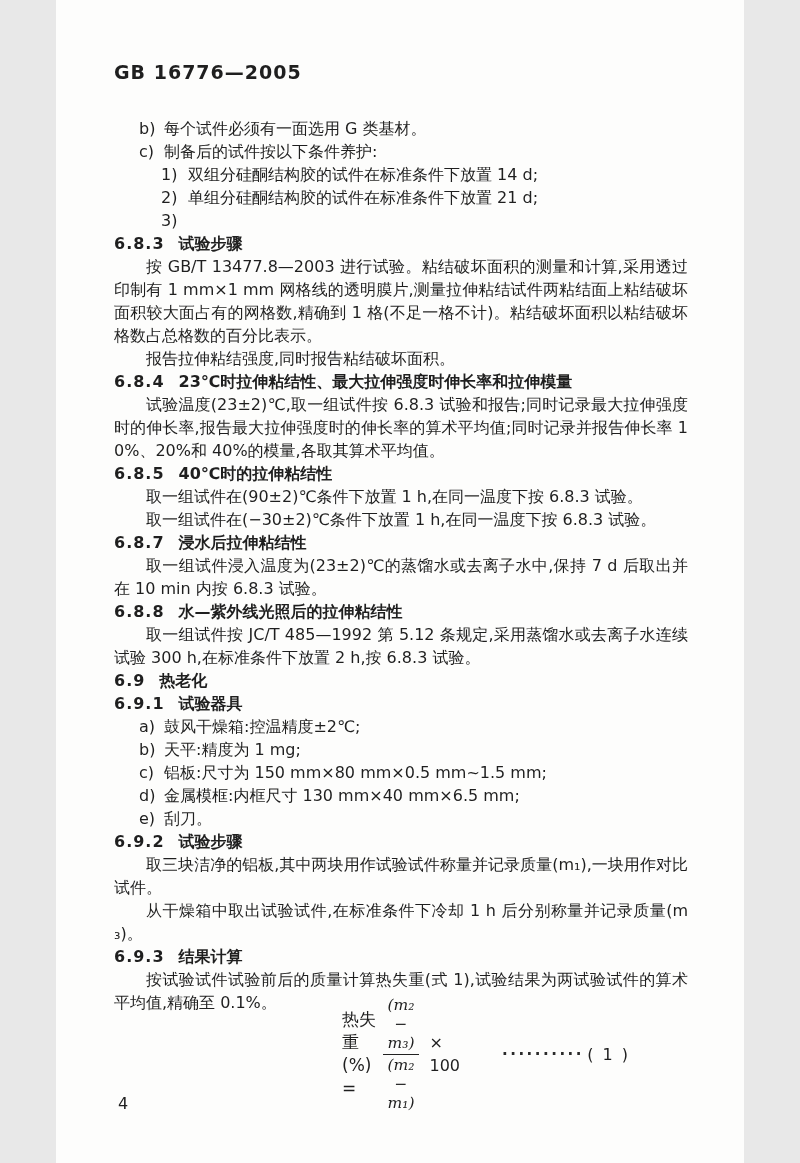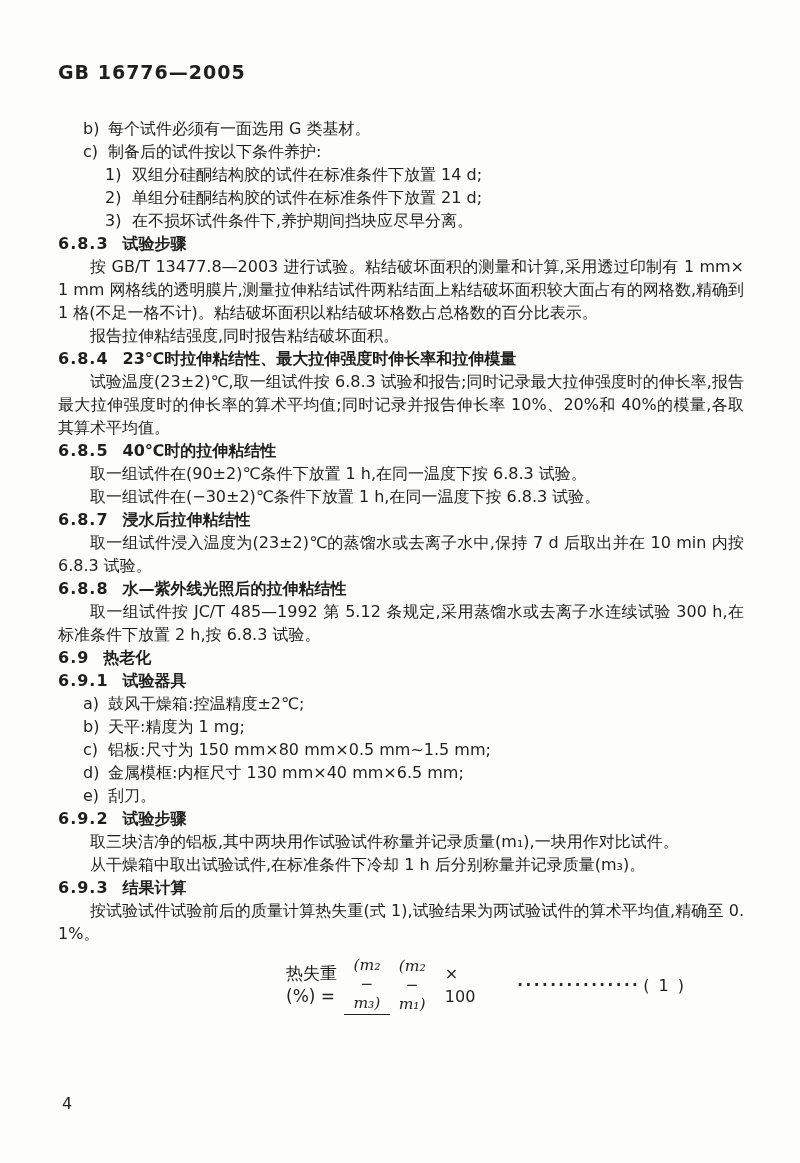--- a/index.html
+++ b/index.html
@@ -1,17 +1,17 @@
 <!DOCTYPE html>
 <html><head>
 <meta charset="utf-8">
 <style>
   html,body { margin:0; padding:0; background:#e8e8e8; }
   .doc {
-    width:800px; height:1163px; background:#fdfdfc; color:#1f1f1f;
+    width:688px; height:1163px; background:#fdfdfc; color:#1f1f1f;
     font-family:"DejaVu Sans","Liberation Sans",sans-serif;
     position:relative; overflow:hidden; margin:0 auto;
   }
   .inner { padding:62px 56px 0 58px; font-size:16px; line-height:23px; }
   .doc-code {
     font-weight:bold; font-size:19px; line-height:20px;
     letter-spacing:1px; margin-bottom:35px;
   }
   .para {
     margin:0; text-indent:32px; text-align:justify;
@@ -26,21 +26,21 @@
   .l1 { padding-left:25px; }
   .l1 .lab { width:25px; }
   .l2 { padding-left:47px; }
   .l2 .lab { width:27px; }
   .formula-row {
     margin-top:14px; display:flex; align-items:center;
     padding-left:228px; padding-right:58px; height:52px;
   }
   .f-lhs { font-size:17px; font-weight:500; }
   .frac {
-    display:inline-flex; flex-direction:row; text-align:center;
+    display:inline-flex; flex-direction:column; text-align:center;
     margin:0 6px; font-family:"DejaVu Serif","Liberation Serif",serif;
     font-style:italic; font-size:15.5px; line-height:19px;
   }
   .frac .fnum { border-bottom:1.6px solid #222; padding:0 5px 1px 5px; }
   .frac .fden { padding:1px 5px 0 5px; }
   .f-times { font-size:16px; margin-left:4px; }
   .f-dots {
     flex:1 1 auto; overflow:hidden; white-space:nowrap;
     margin-left:42px; margin-right:6px;
     font-weight:bold; letter-spacing:2.5px; font-size:15px; color:#2a2a2a;
@@ -70,21 +70,20 @@
     <div class="li l2">
       <span class="lab">1)</span>
       <span class="txt">双组分硅酮结构胶的试件在标准条件下放置 14 d;</span>
     </div>
     <div class="li l2">
       <span class="lab">2)</span>
       <span class="txt">单组分硅酮结构胶的试件在标准条件下放置 21 d;</span>
     </div>
     <div class="li l2">
       <span class="lab">3)</span>
-      <span class="txt">在不损坏试件条件下,养护期间挡块应尽早分离。</span>
     </div>
 
     <div class="h">
       <span class="hnum">6.8.3</span>
       <span class="htitle">试验步骤</span>
     </div>
     <p class="para">按 GB/T 13477.8—2003 进行试验。粘结破坏面积的测量和计算,采用透过印制有 1 mm×1 mm 网格线的透明膜片,测量拉伸粘结试件两粘结面上粘结破坏面积较大面占有的网格数,精确到 1 格(不足一格不计)。粘结破坏面积以粘结破坏格数占总格数的百分比表示。</p>
     <p class="para">报告拉伸粘结强度,同时报告粘结破坏面积。</p>
 
     <div class="h">

